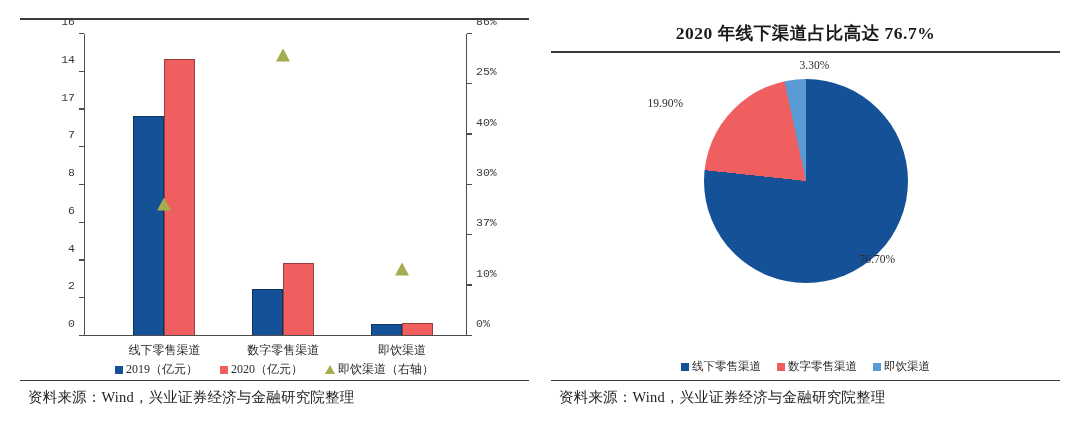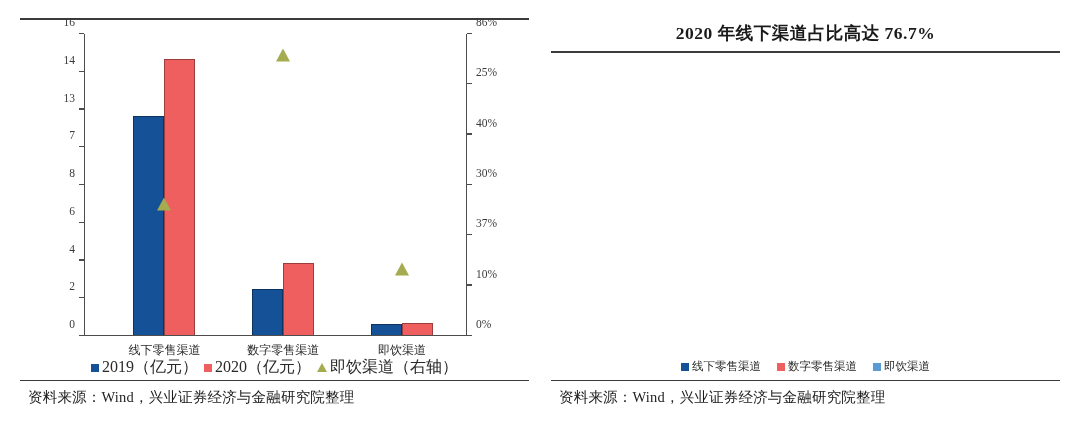--- a/index.html
+++ b/index.html
@@ -83,20 +83,21 @@
     position: absolute; width: 5px; height: 1.2px; background: #4d4d4d;
   }
   .tick.left { left: -5px; }
   .tick.right { right: -5px; }
   .ylab {
     position: absolute;
     font-size: 11.5px;
     color: #3a3a3a;
     transform: translateY(-50%);
     white-space: nowrap;
+    font-family: Liberation Mono, monospace;
   }
   .ylab.left { right: calc(100% + 9px); text-align: right; }
   .ylab.right { left: calc(100% + 9px); text-align: left; }
   .bar-group {
     position: absolute;
     bottom: 1.4px;
     display: flex;
     align-items: flex-end;
     justify-content: center;
   }
@@ -123,22 +124,22 @@
     white-space: nowrap;
     top: calc(100% + 7px);
   }
   .legend {
     position: absolute;
     left: 0; right: 0;
     bottom: 0px;
     display: flex;
     justify-content: center;
     align-items: center;
-    gap: 6px;
-    font-size: 16px;
+    gap: 22px;
+    font-size: 12px;
     color: #2a2a2a;
   }
   .lg-item { display: flex; align-items: center; gap: 3px; white-space: nowrap; }
   .sw { width: 8px; height: 8px; display: inline-block; }
   .sw.tri-sw {
     width: 0; height: 0; background: none;
     border-left: 5px solid transparent;
     border-right: 5px solid transparent;
     border-bottom: 9px solid #A5AB4F;
   }
@@ -195,21 +196,21 @@
           <div class="ylab left" style="bottom:12.5%">2</div>
           <div class="tick left" style="bottom:25%"></div>
           <div class="ylab left" style="bottom:25%">4</div>
           <div class="tick left" style="bottom:37.5%"></div>
           <div class="ylab left" style="bottom:37.5%">6</div>
           <div class="tick left" style="bottom:50%"></div>
           <div class="ylab left" style="bottom:50%">8</div>
           <div class="tick left" style="bottom:62.5%"></div>
           <div class="ylab left" style="bottom:62.5%">7</div>
           <div class="tick left" style="bottom:75%"></div>
-          <div class="ylab left" style="bottom:75%">13</div>
+          <div class="ylab left" style="bottom:75%">17</div>
           <div class="tick left" style="bottom:87.5%"></div>
           <div class="ylab left" style="bottom:87.5%">14</div>
           <div class="tick left" style="bottom:100%"></div>
           <div class="ylab left" style="bottom:100%">16</div>
 
           <div class="tick right" style="bottom:0%"></div>
           <div class="ylab right" style="bottom:0%">0%</div>
           <div class="tick right" style="bottom:16.666%"></div>
           <div class="ylab right" style="bottom:16.666%">10%</div>
           <div class="tick right" style="bottom:33.333%"></div>
@@ -265,20 +266,26 @@
     <div class="rule-bottom"></div>
     <div class="source">资料来源：Wind，兴业证券经济与金融研究院整理</div>
   </div>
 
   <div class="panel">
     <div class="panel-title">2020 年线下渠道占比高达 76.7%</div>
     <div class="rule-top"></div>
 
     <div class="chart-area">
       <div class="pc">
+        <div class="pie-wrap">
+          <div class="pie" style="background: conic-gradient(from 0deg, #145196 0deg 276.12deg, #EF5F5F 276.12deg 347.76deg, #5B9BD5 347.76deg 360deg);"></div>
+          <div class="pie-label" style="left:96px;top:-20px">3.30%</div>
+          <div class="pie-label" style="left:-56px;top:18px">19.90%</div>
+          <div class="pie-label" style="left:156px;top:174px">76.70%</div>
+        </div>
 
         <div class="pie-legend">
           <span class="lg-item">
             <span class="sw" style="background:#145196"></span>
             <span>线下零售渠道</span>
           </span>
           <span class="lg-item">
             <span class="sw" style="background:#EF5F5F"></span>
             <span>数字零售渠道</span>
           </span>

